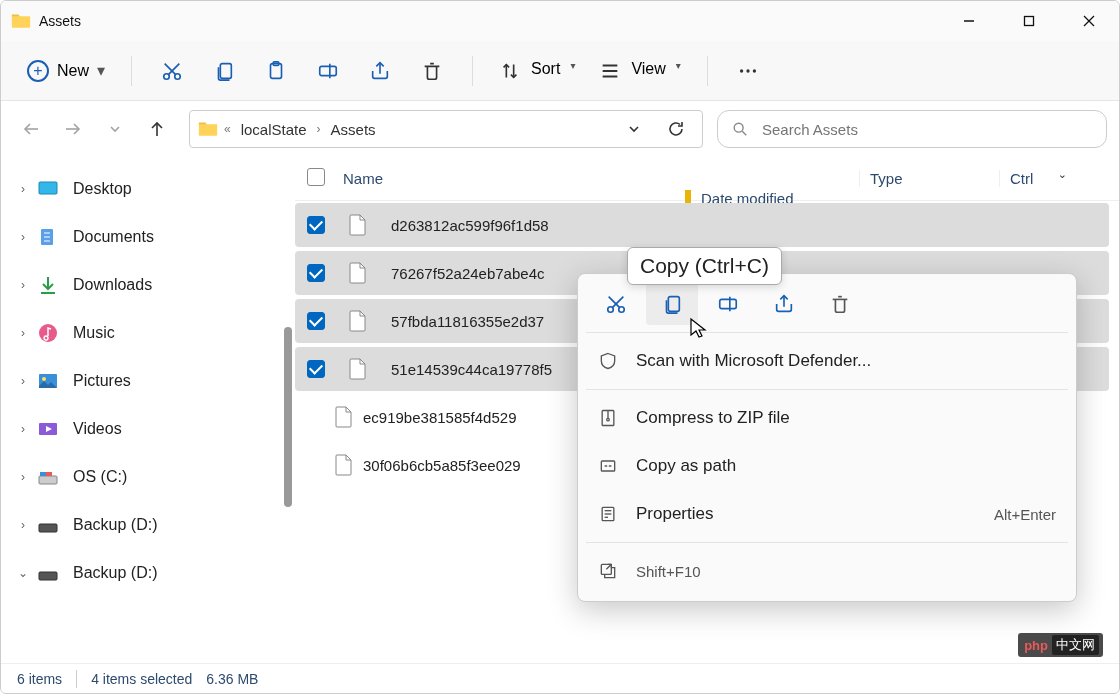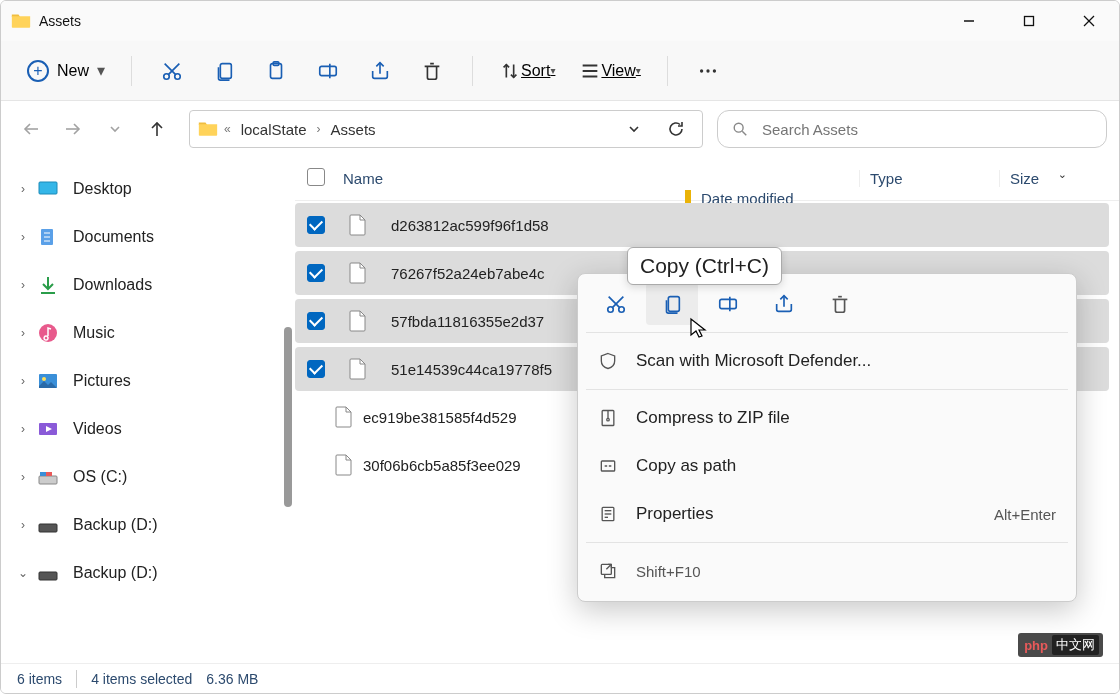--- a/index.html
+++ b/index.html
@@ -15,21 +15,21 @@
 
 
 .toolbar { height: 60px; display: flex; align-items: center; padding: 0 16px; background: #f8f8f8; border-bottom: 1px solid #e5e5e5; gap: 4px; }
 .toolbar .newbtn { display: flex; align-items: center; gap: 8px; padding: 6px 10px; border-radius: 4px; }
 .toolbar .newbtn .plus { width: 22px; height: 22px; border: 2px solid #1a5fb4; border-radius: 50%; display: flex; align-items: center; justify-content: center; color: #1a5fb4; font-size: 16px; line-height: 1; }
 .toolbar .newbtn span { font-size: 16px; }
 .toolbar .chev { font-size: 10px; color: #555; }
 .toolbar .sep { width: 1px; height: 30px; background: #ddd; margin: 0 12px; }
 .toolbar .ibtn { width: 48px; height: 40px; display: flex; align-items: center; justify-content: center; border-radius: 4px; }
 .toolbar .ibtn svg { width: 22px; height: 22px; }
-.toolbar .txtbtn { display: flex; align-items: center; padding: 6px 10px; font-size: 16px; text-decoration: underline; }
+.toolbar .txtbtn { display: flex; align-items: flex-start; gap: 10px; padding: 6px 10px; font-size: 16px; }
 .toolbar .txtbtn svg { width: 22px; height: 22px; }
 
 
 .navbar { height: 56px; display: flex; align-items: center; padding: 0 12px; gap: 6px; background: #fff; }
 .navbar .navbtn { width: 36px; height: 36px; display: flex; align-items: center; justify-content: center; }
 .navbar .navbtn svg { width: 18px; height: 18px; }
 .navbar .navbtn.disabled { opacity: 0.45; }
 .navbar .breadcrumb { flex: 1; height: 38px; border: 1px solid #ccc; border-radius: 4px; display: flex; align-items: center; padding: 0 8px; gap: 6px; margin: 0 8px; }
 .navbar .breadcrumb .bc-item { font-size: 15px; color: #333; padding: 4px 4px; }
 .navbar .breadcrumb .bc-sep { color: #777; font-size: 12px; }
@@ -358,21 +358,21 @@
   <div class="scroll-strip">
       <div class="thumb"></div>
     </div>
 
   <div class="content">
     <div class="cols">
       <div class="c-check"><span class="chk"></span></div>
       <div class="c-name">Name</div>
       <div class="c-date">Date modified</div>
       <div class="c-type">Type</div>
-      <div class="c-size"><span>Size</span><span class="colchev">⌄</span></div>
+      <div class="c-size"><span>Ctrl</span><span class="colchev">⌄</span></div>
     </div>
     <div class="files" id="file-rows">
         <div class="row sel">
           <span class="chk on"></span>
           <span class="fico"><svg viewBox="0 0 18 22">
               <path d="M2 1 h9 l5 5 v14 a1 1 0 0 1 -1 1 H2 a1 1 0 0 1 -1 -1 V2 a1 1 0 0 1 1 -1 z" fill="#fff" stroke="#888"></path>
               <path d="M11 1 v5 h5" fill="none" stroke="#888"></path>
             </svg></span>
           <span class="fname">d263812ac599f96f1d58</span>
         </div>

